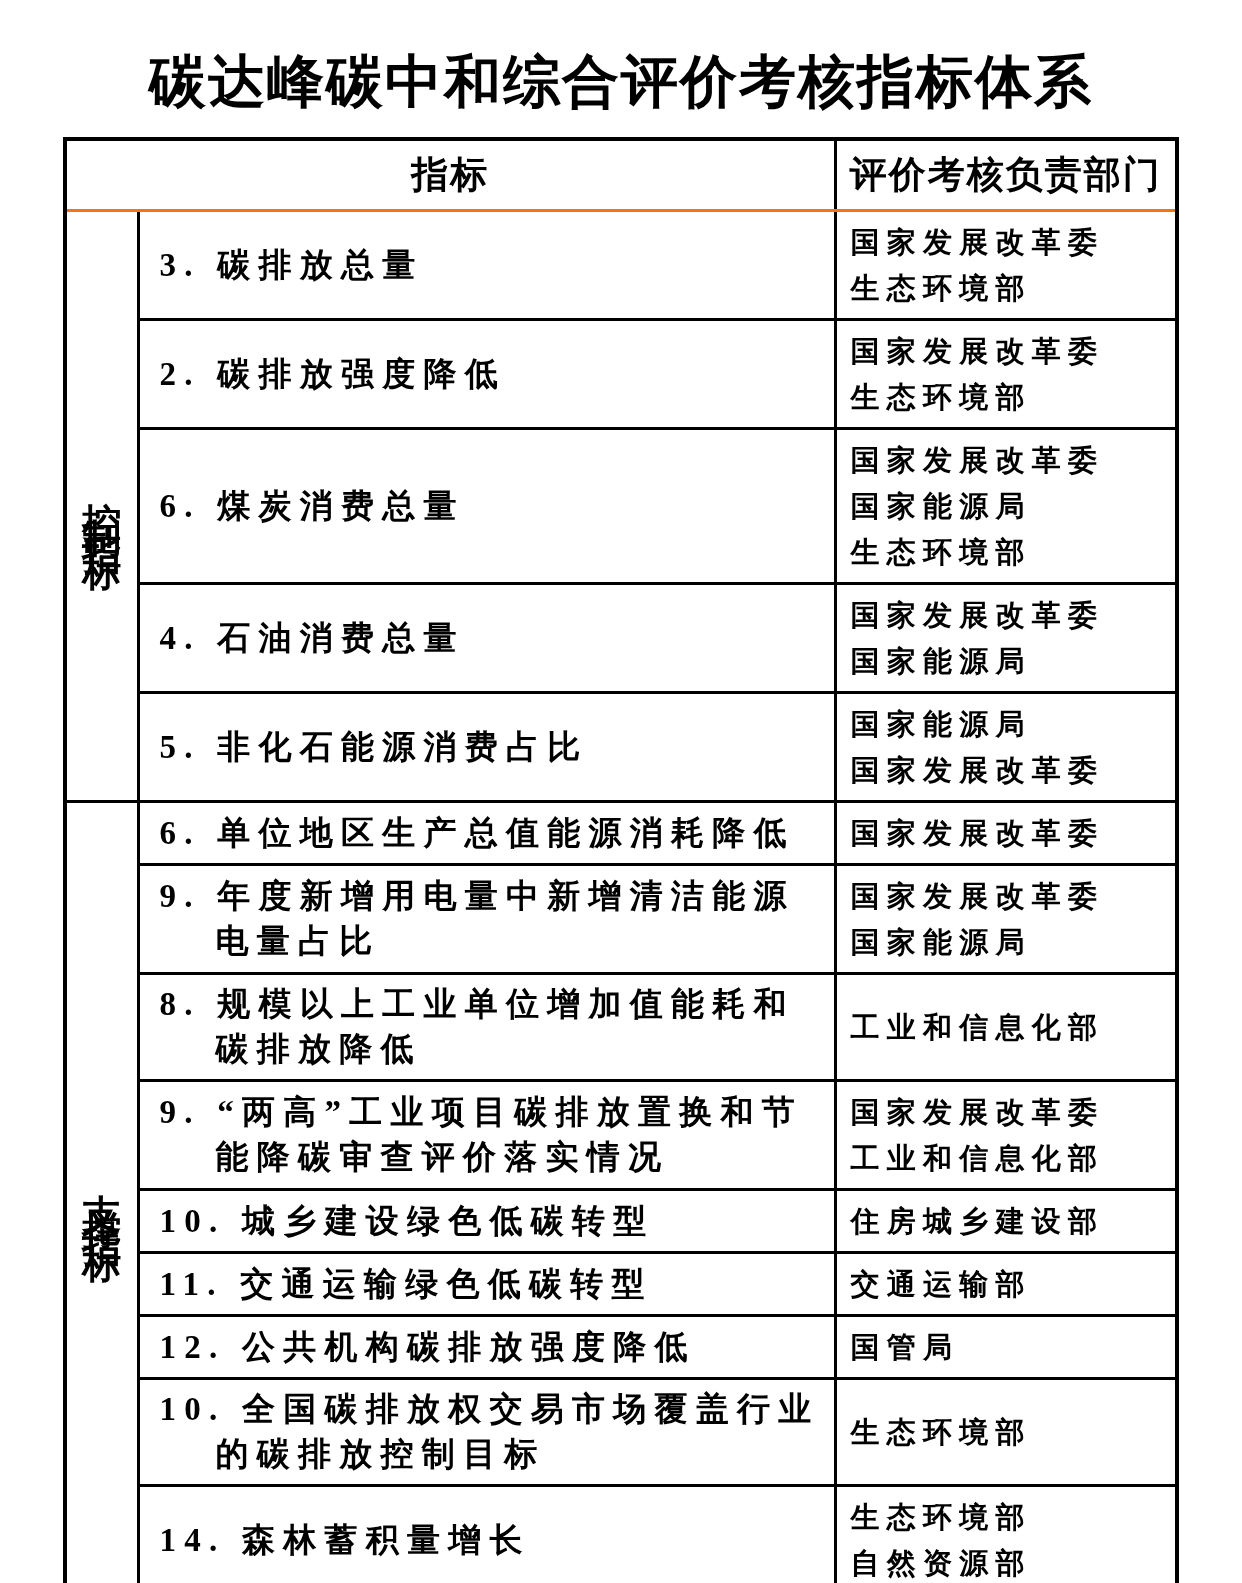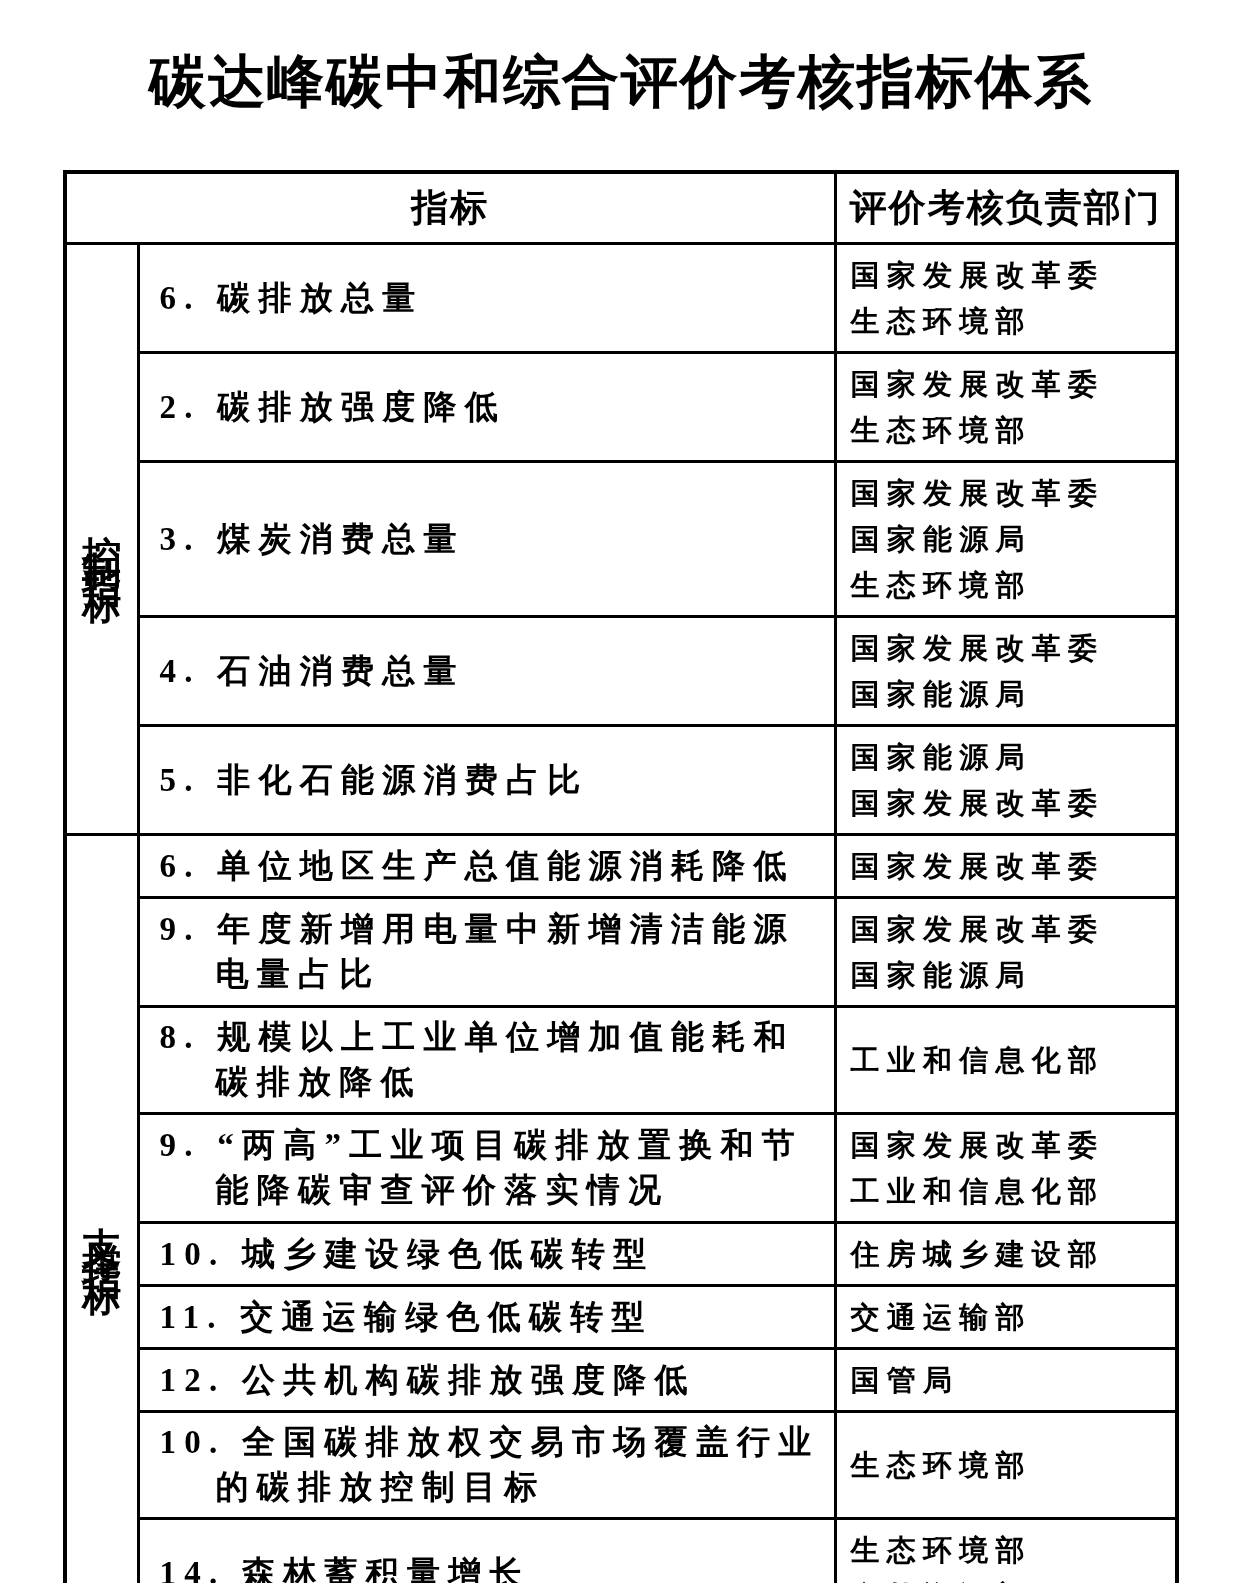--- a/index.html
+++ b/index.html
@@ -14,21 +14,21 @@
     height: 1583px;
     margin: 0 auto;
     background: #fff;
     overflow: hidden;
   }
   .doc-title {
     text-align: center;
     font-size: 57px;
     font-weight: 700;
     letter-spacing: 2px;
-    margin: 44px 0 49px 0;
+    margin: 44px 0 16px 0;
     white-space: nowrap;
   }
   table.indicator-table {
     border-collapse: collapse;
     table-layout: fixed;
     width: 1112px;
     margin: 0 auto;
     border: 4px solid #000;
   }
   col.col-group { width: 73px; }
@@ -36,21 +36,21 @@
   col.col-dept { width: 342px; }
   th, td {
     border: 3px solid #000;
     vertical-align: middle;
   }
   th.header-cell {
     font-size: 37px;
     font-weight: 700;
     letter-spacing: 2px;
     padding: 9px 4px;
-    border-bottom: 1px solid #f97316;
+    border-bottom: 3px solid #f97316;
   }
   td.group-cell {
     text-align: center;
     vertical-align: middle;
     padding: 0;
   }
   .group-label {
     display: inline-block;
     writing-mode: vertical-lr;
     text-orientation: upright;
@@ -96,39 +96,39 @@
     <thead>
       <tr>
         <th class="header-cell" colspan="2">指标</th>
         <th class="header-cell">评价考核负责部门</th>
       </tr>
     </thead>
     <tbody id="tbody">
         <tr>
           <td class="group-cell" rowspan="5"><span class="group-label">控制指标</span></td>
           <td class="indicator-cell">
-            <div class="indicator-text">6. 碳排放总量</div>
+            <div class="indicator-text">3. 碳排放总量</div>
           </td>
           <td class="dept-cell">
             <div class="dept-line">国家发展改革委</div>
             <div class="dept-line">生态环境部</div>
           </td>
         </tr>
         <tr>
           <td class="indicator-cell">
             <div class="indicator-text">2. 碳排放强度降低</div>
           </td>
           <td class="dept-cell">
             <div class="dept-line">国家发展改革委</div>
             <div class="dept-line">生态环境部</div>
           </td>
         </tr>
         <tr>
           <td class="indicator-cell">
-            <div class="indicator-text">3. 煤炭消费总量</div>
+            <div class="indicator-text">6. 煤炭消费总量</div>
           </td>
           <td class="dept-cell">
             <div class="dept-line">国家发展改革委</div>
             <div class="dept-line">国家能源局</div>
             <div class="dept-line">生态环境部</div>
           </td>
         </tr>
         <tr>
           <td class="indicator-cell">
             <div class="indicator-text">4. 石油消费总量</div>

